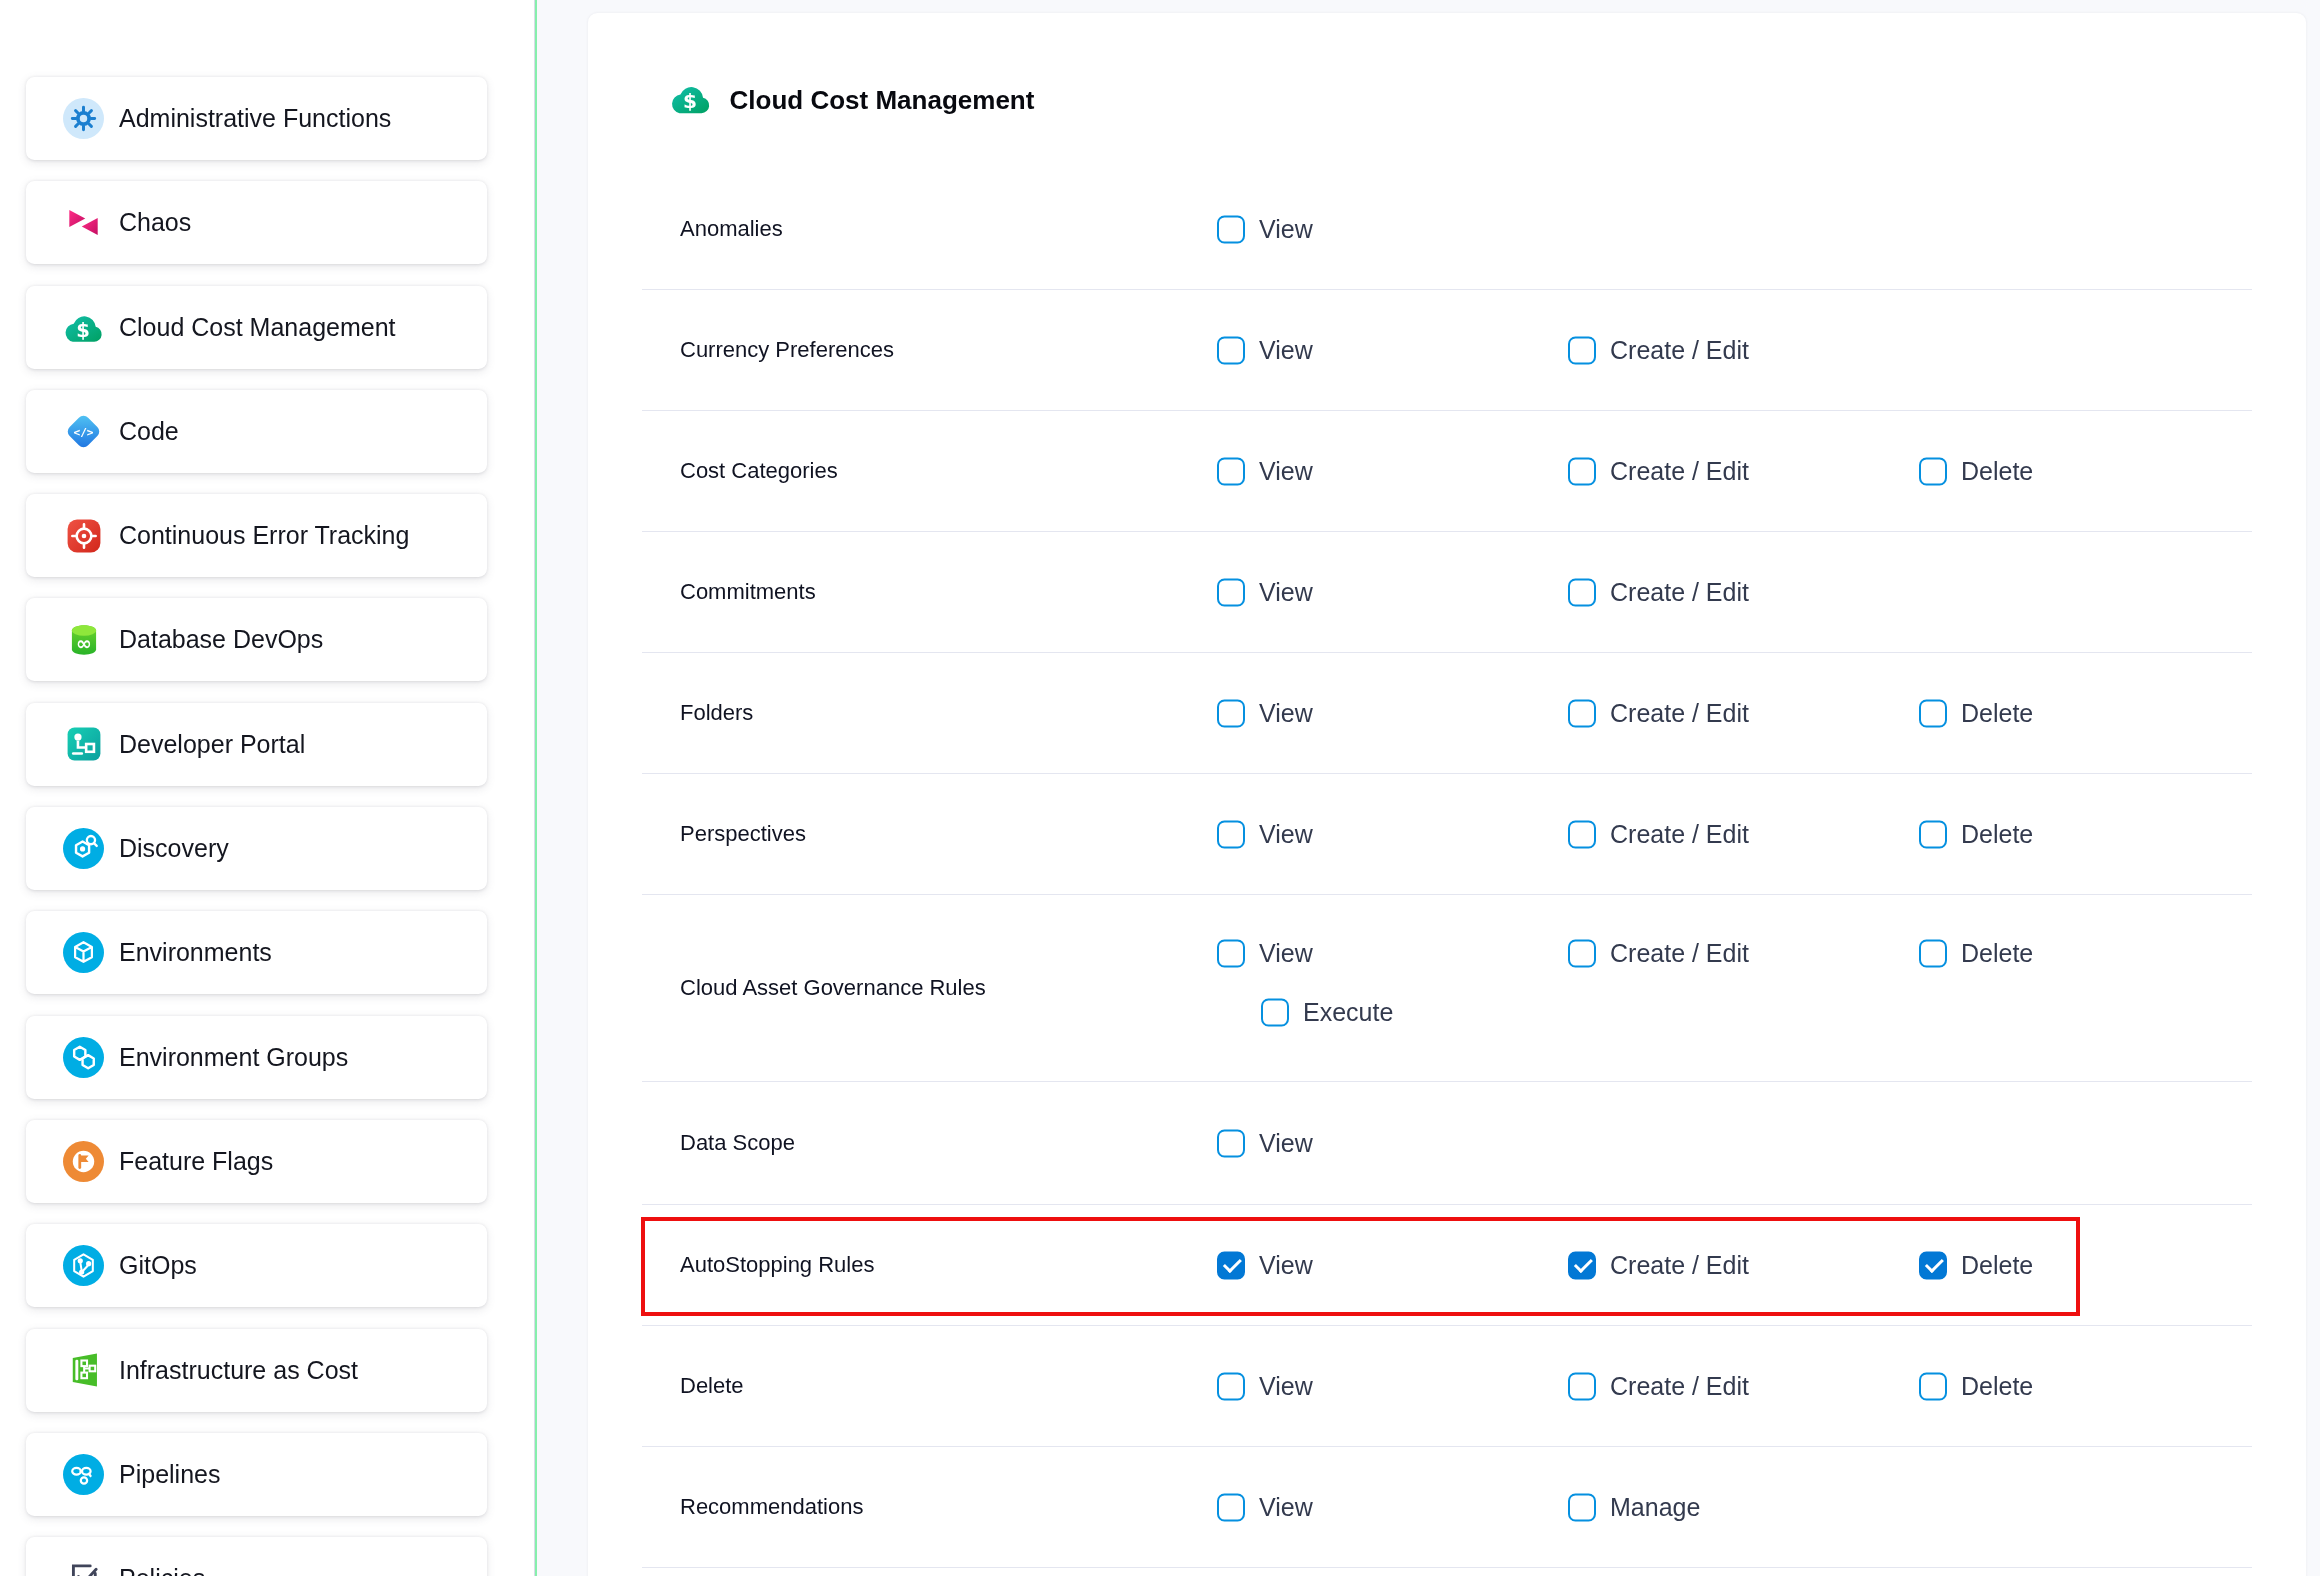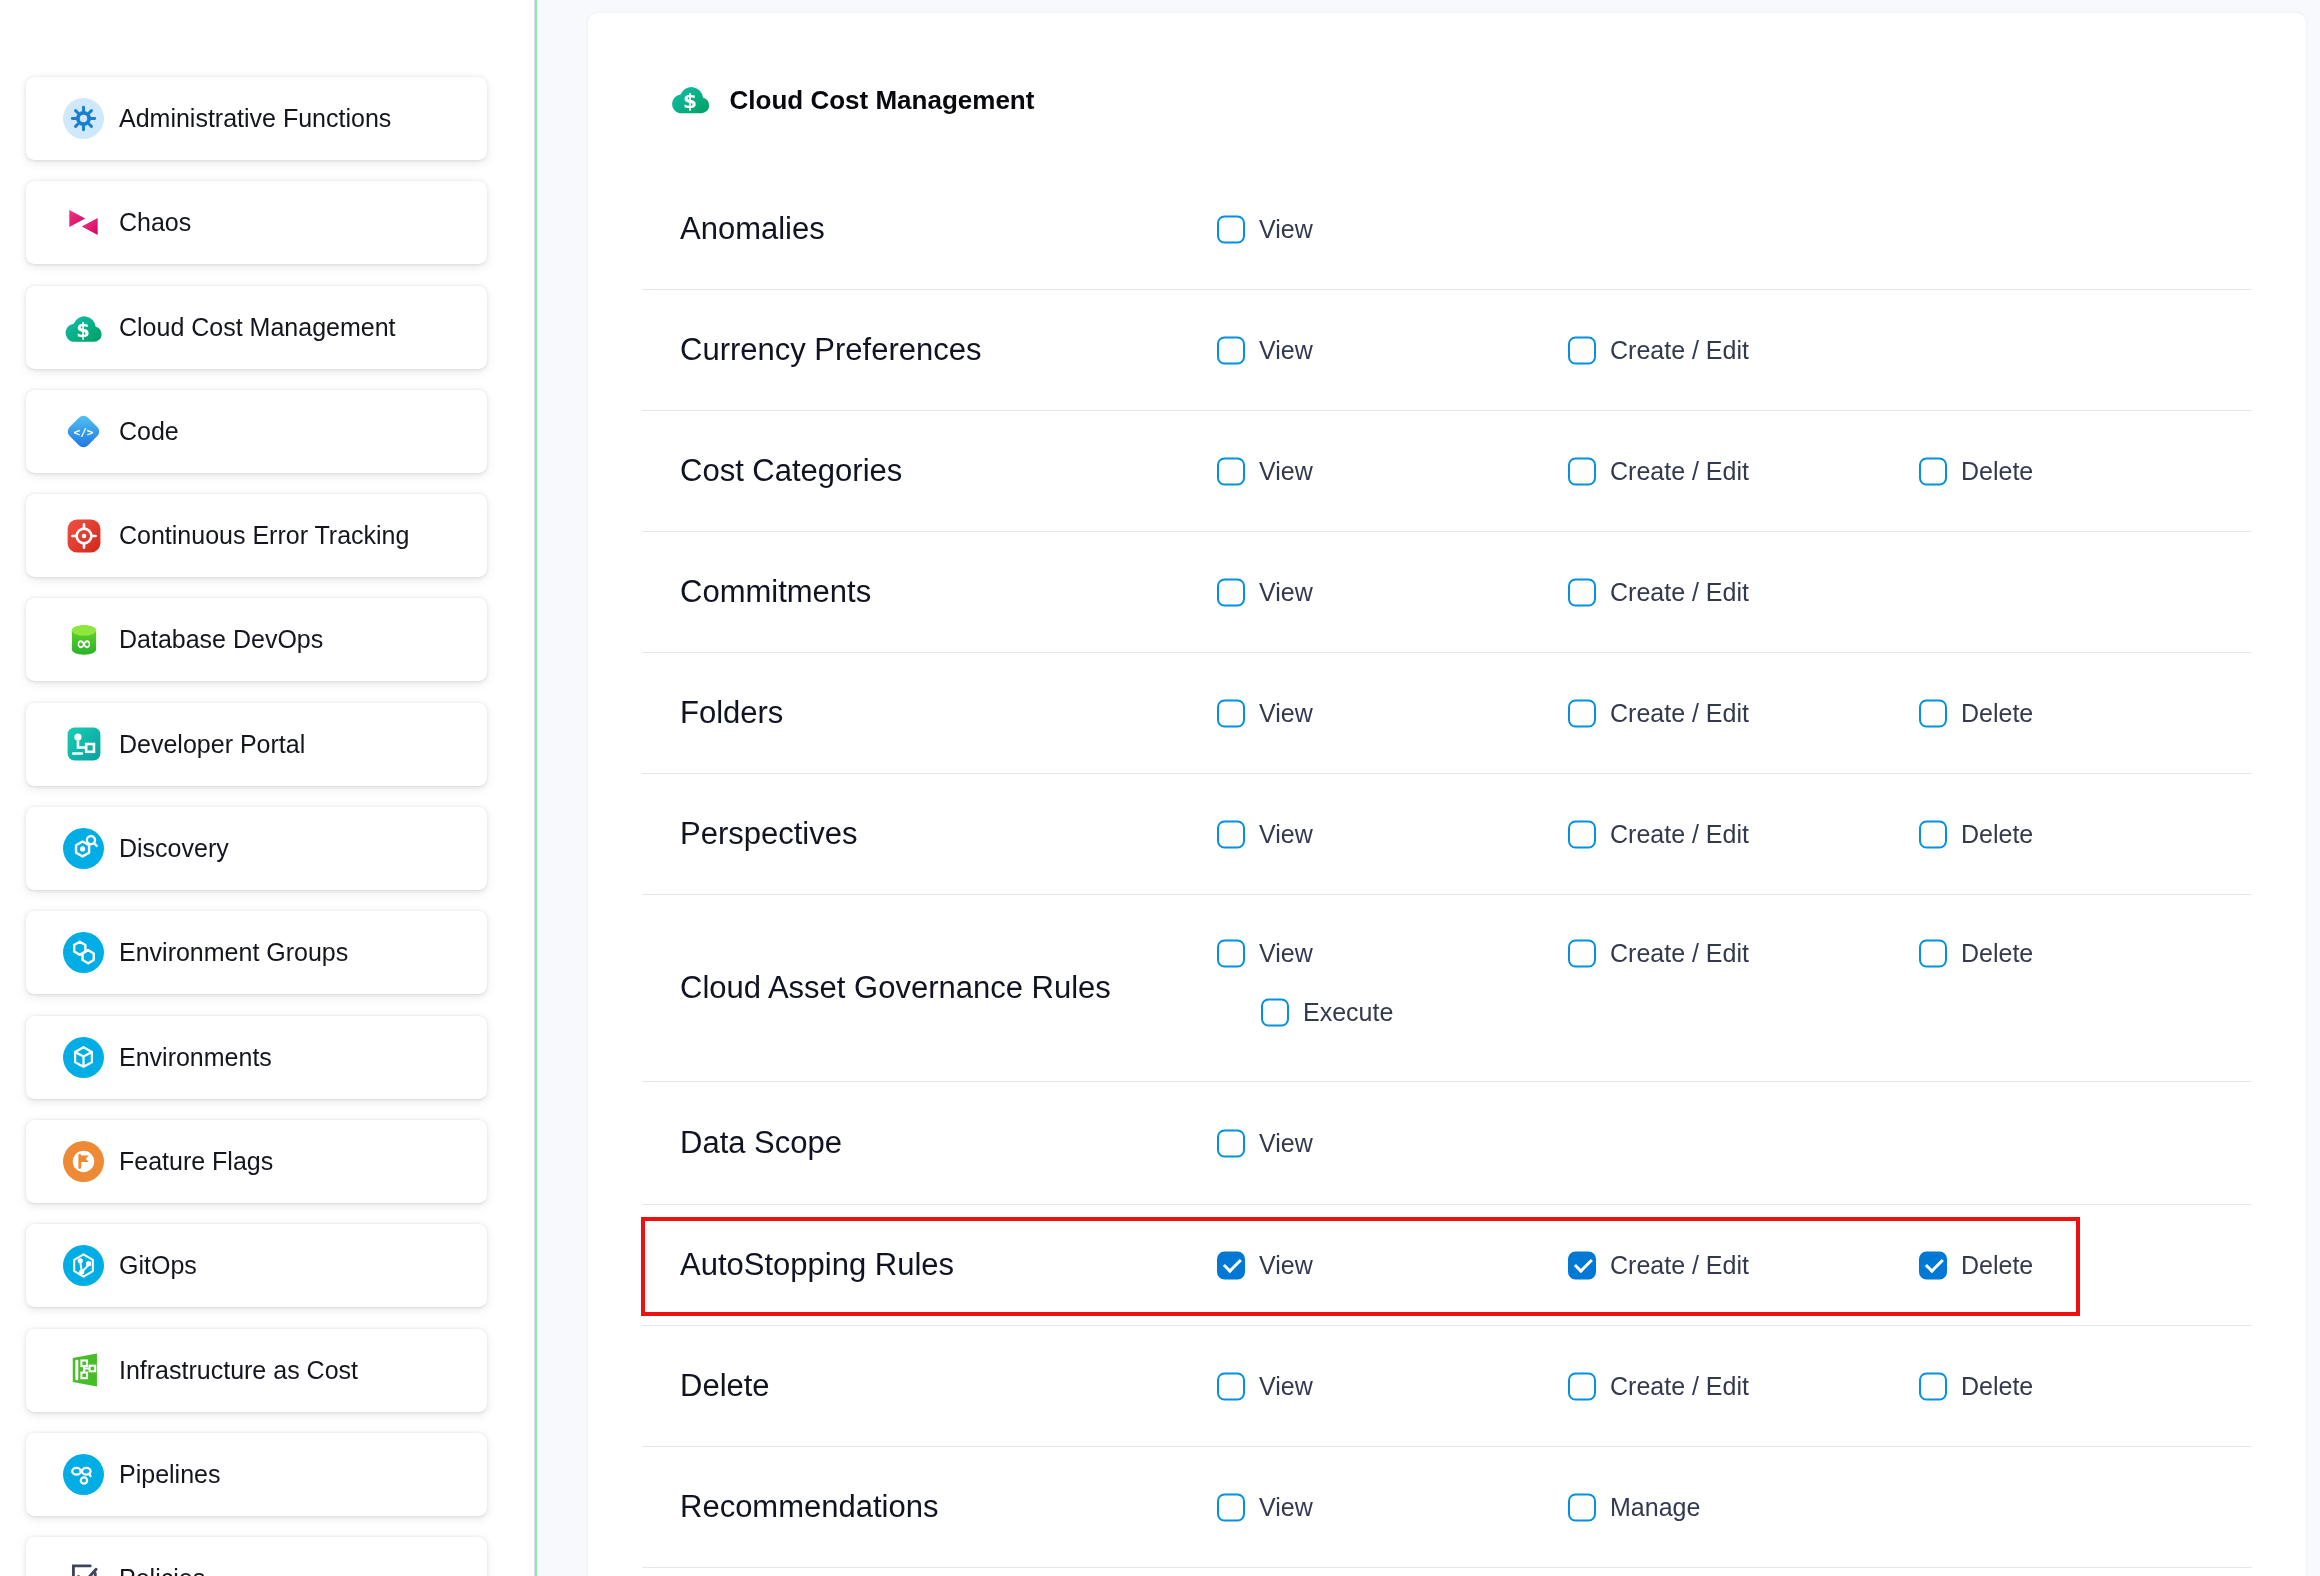--- a/index.html
+++ b/index.html
@@ -20,21 +20,21 @@
   
   .main-bg{position:absolute;left:537px;top:0;width:1784px;height:1577px;background:#f8f9fc;}
   .panel{position:absolute;left:51px;top:13px;width:1718px;height:1564px;background:#fff;
          border-radius:9.3px 9.3px 0 0;box-shadow:0 0.9px 2.8px rgba(40,41,61,.08);}
   .panel-header{position:absolute;left:81px;top:69px;display:flex;align-items:center;gap:17.6px;}
   .panel-title{margin:0;font-size:26px;font-weight:700;color:#08090f;}
 
   .rows{position:absolute;left:54px;top:156px;width:1610px;}
   .perm-row{position:relative;border-bottom:1.9px solid #e4e6f0;display:flex;align-items:center;}
   .row-label{position:absolute;left:38px;top:50%;transform:translateY(-50%);
-             font-size:31px;color:#101322;white-space:nowrap;}
+             font-size:22px;color:#101322;white-space:nowrap;}
   .perm-cell{position:absolute;transform:translateY(-50%);display:flex;align-items:center;gap:14px;cursor:pointer;}
   .cb{width:28px;height:28px;box-sizing:border-box;border:2.8px solid #0590e0;border-radius:7.4px;
       background:#fff;position:relative;flex:none;}
   .cb.checked{background:#0278d5;border-color:#0278d5;}
   .cb.checked::after{content:"";position:absolute;left:4.6px;top:5.6px;width:14px;height:7.4px;
       border-left:3.2px solid #fff;border-bottom:3.2px solid #fff;transform:rotate(-45deg);}
   .cb-label{font-size:25px;color:#333a4e;white-space:nowrap;}
   .hl-box{position:absolute;left:-0.9px;top:12px;width:1439px;height:99px;box-sizing:border-box;
           border:4.6px solid #ee0f0f;pointer-events:none;}
 </style>
@@ -162,34 +162,34 @@
    <circle cx="30" cy="13" r="4.4" fill="none" stroke="#fff" stroke-width="2.5"></circle>
    <path d="M33.2 16.2l3 3" stroke="#fff" stroke-width="2.5" stroke-linecap="round"></path>
             </svg>
           </span>
           <span class="mod-label">Discovery</span>
         </div>
         <div class="module-card">
           <span class="mod-icon">
             <svg viewBox="0 0 44 44" width="41" height="41">
               <circle cx="22" cy="22" r="22" fill="#00ade4"></circle>
+   <path d="M22 11l9 5-9 5-9-5Z M13 16v11l9 5 9-5V16 M22 21v11" fill="none" stroke="#fff" stroke-width="2.4" stroke-linejoin="round"></path>
+            </svg>
+          </span>
+          <span class="mod-label">Environments</span>
+        </div>
+        <div class="module-card">
+          <span class="mod-icon">
+            <svg viewBox="0 0 44 44" width="41" height="41">
+              <circle cx="22" cy="22" r="22" fill="#00ade4"></circle>
    <path d="M18 10.5l6 3.5v7l-6 3.5-6-3.5v-7Z" fill="none" stroke="#fff" stroke-width="2.6" stroke-linejoin="round"></path>
    <path d="M27 19.5l6 3.5v7l-6 3.5-6-3.5v-7Z" fill="none" stroke="#fff" stroke-width="2.6" stroke-linejoin="round"></path>
             </svg>
           </span>
           <span class="mod-label">Environment Groups</span>
-        </div>
-        <div class="module-card">
-          <span class="mod-icon">
-            <svg viewBox="0 0 44 44" width="41" height="41">
-              <circle cx="22" cy="22" r="22" fill="#00ade4"></circle>
-   <path d="M22 11l9 5-9 5-9-5Z M13 16v11l9 5 9-5V16 M22 21v11" fill="none" stroke="#fff" stroke-width="2.4" stroke-linejoin="round"></path>
-            </svg>
-          </span>
-          <span class="mod-label">Environments</span>
         </div>
         <div class="module-card">
           <span class="mod-icon">
             <svg viewBox="0 0 44 44" width="41" height="41">
               <circle cx="22" cy="22" r="22" fill="#ee8a35"></circle>
    <circle cx="22" cy="22" r="11.5" fill="#fff"></circle>
    <path d="M18 15.5v13" stroke="#ee8a35" stroke-width="3" stroke-linecap="round"></path>
    <path d="M18 15.5h9.5l-3 3.5 3 3.5H18Z" fill="#ee8a35"></path>
             </svg>
           </span>

